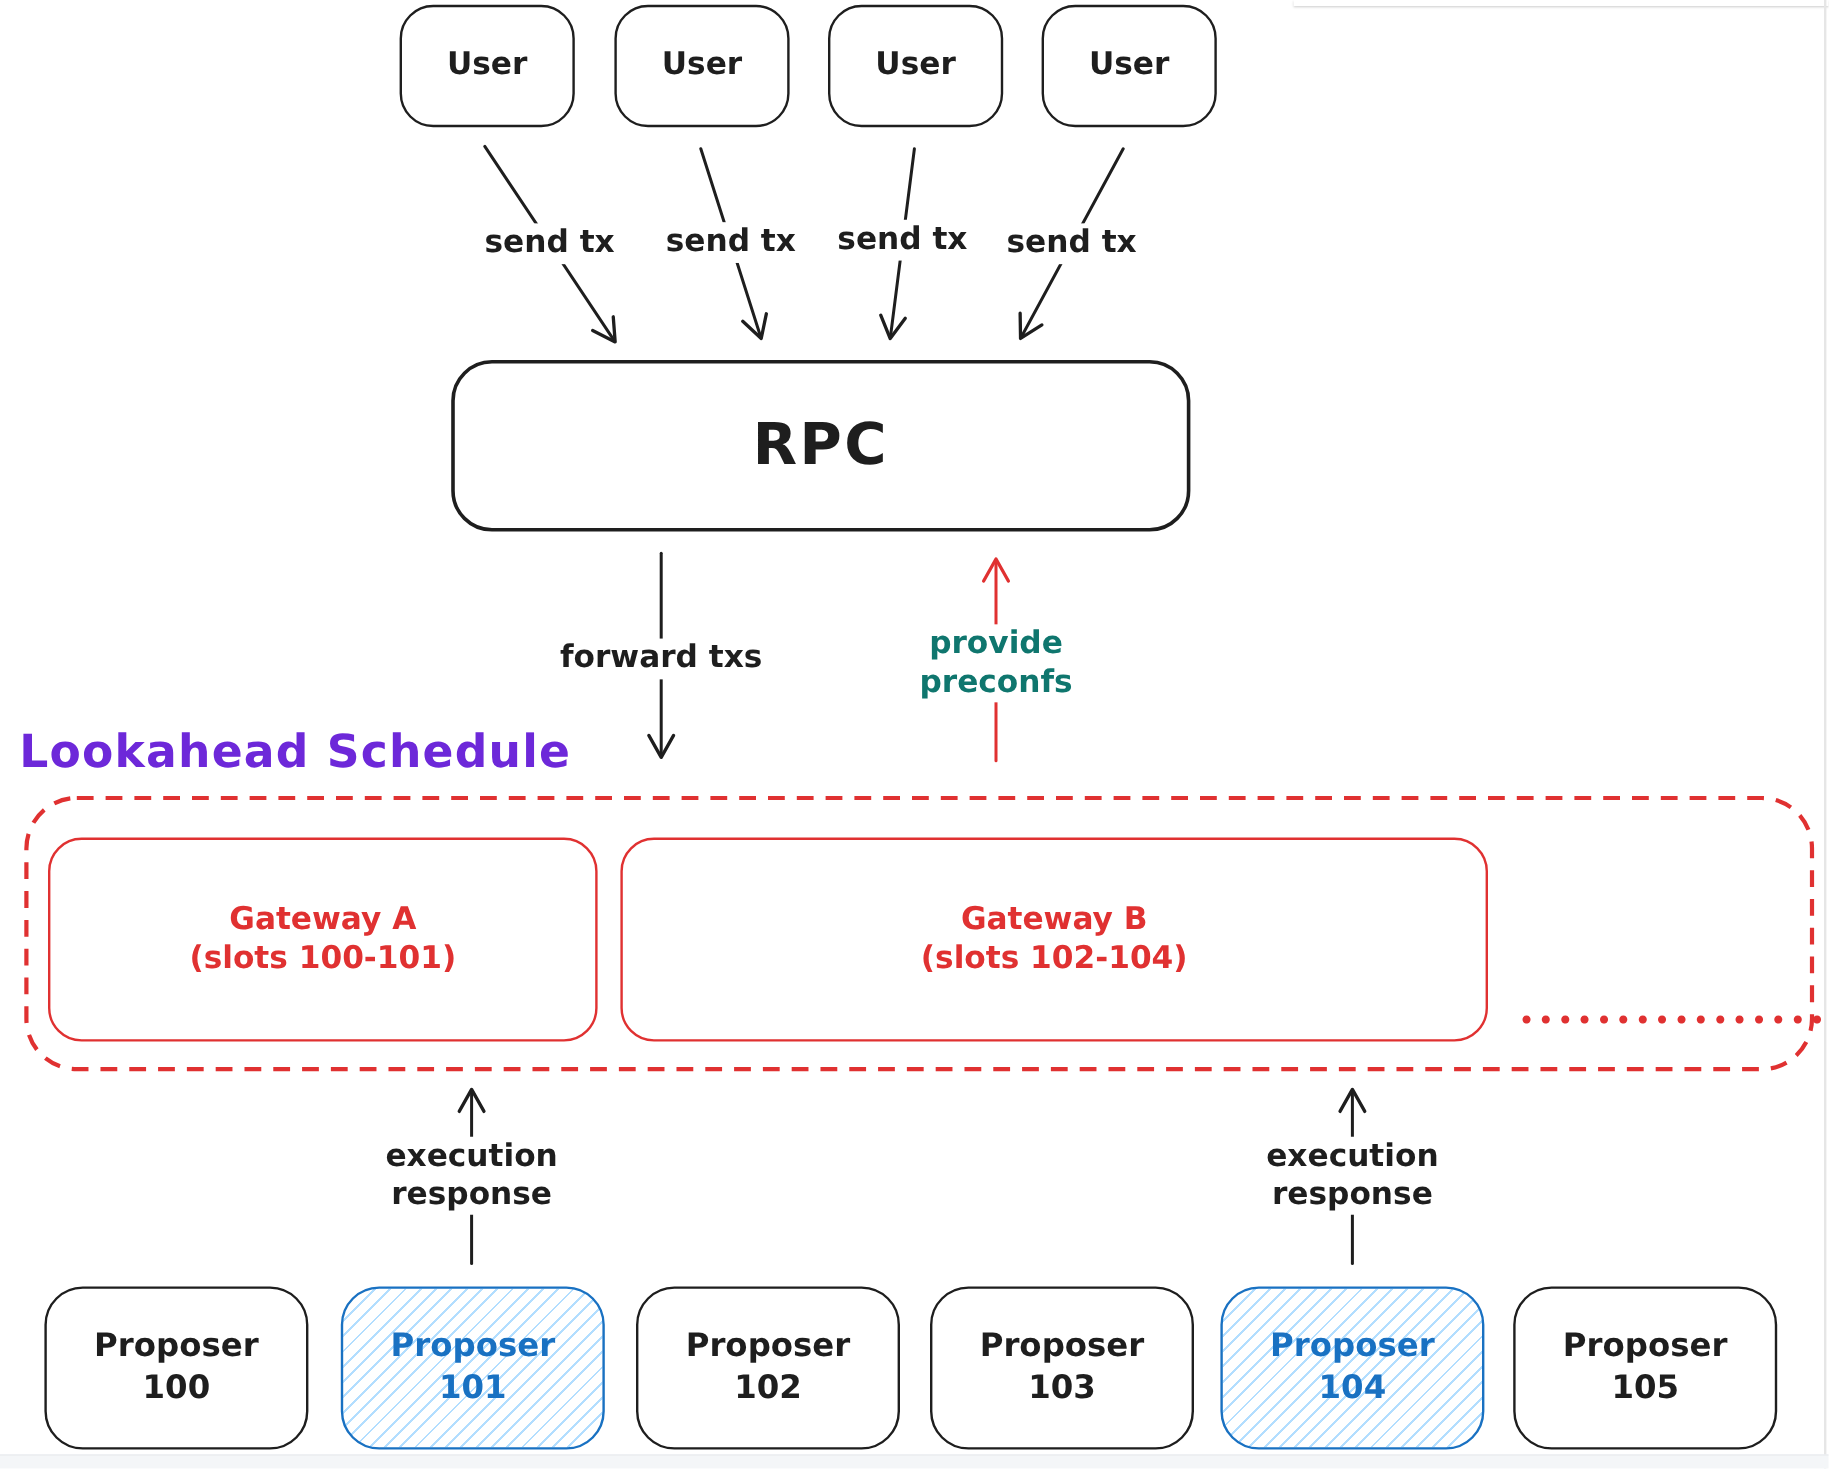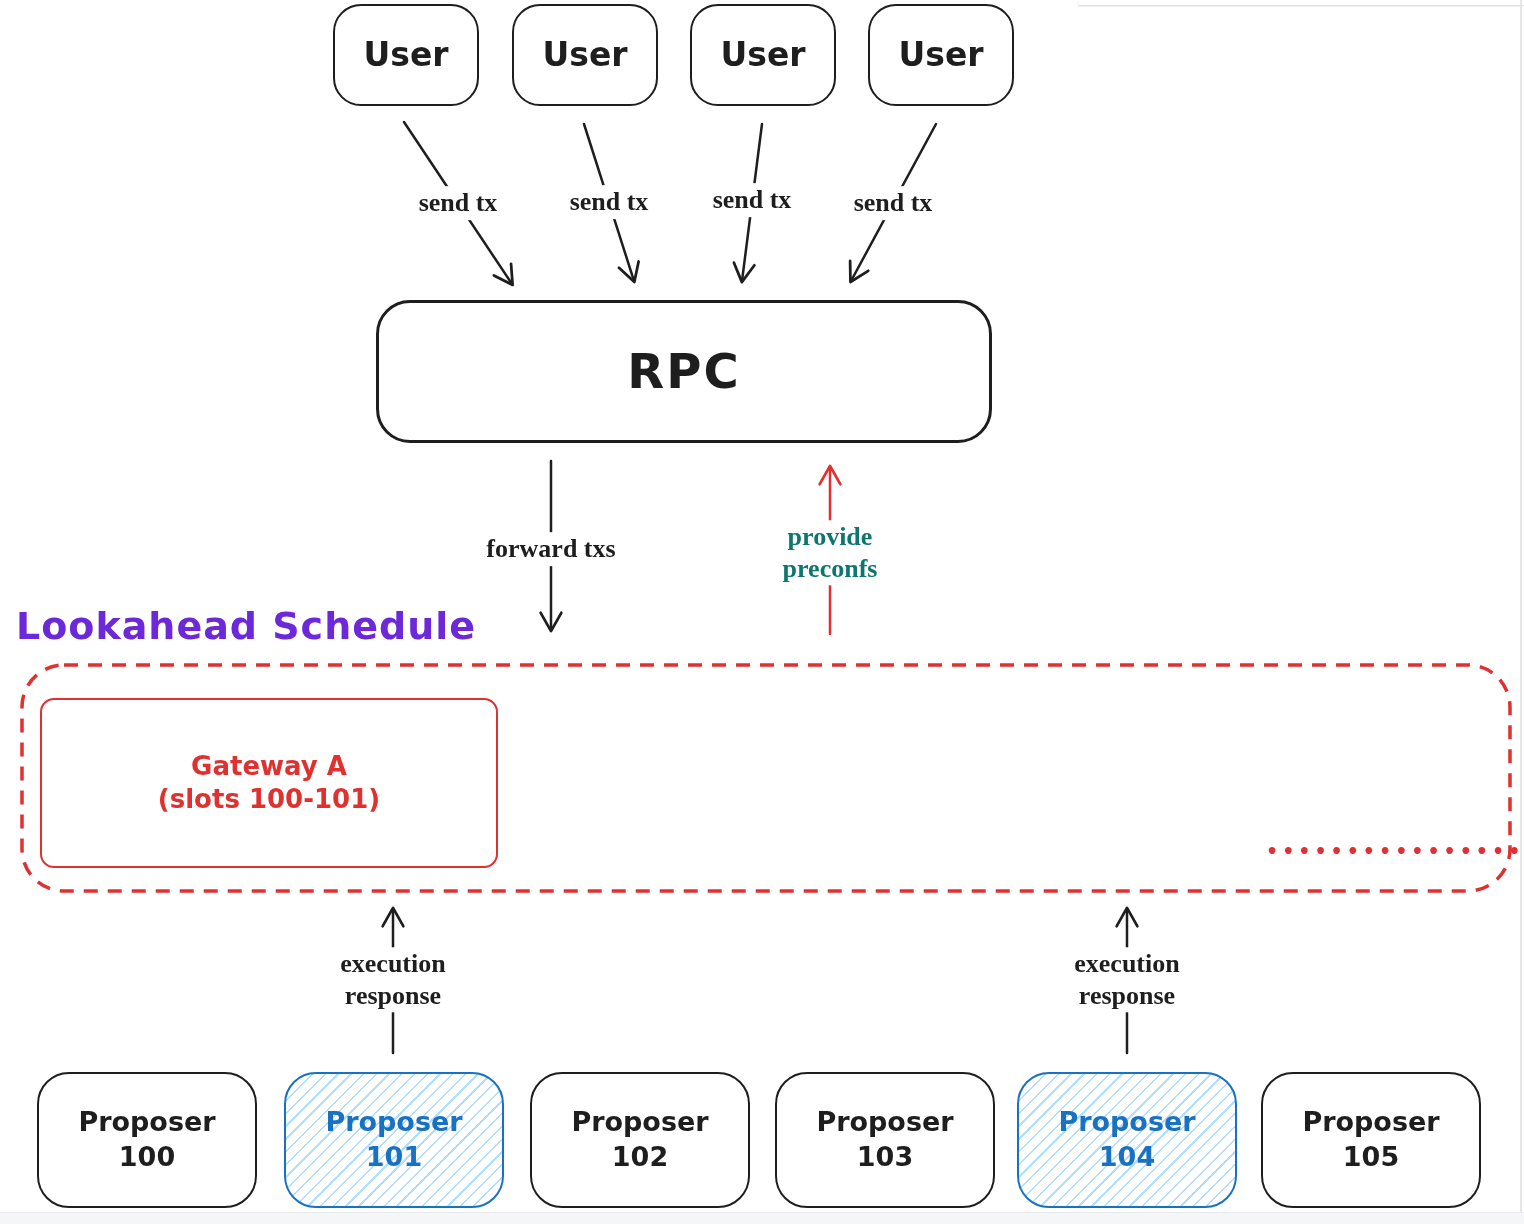--- a/index.html
+++ b/index.html
@@ -19,24 +19,24 @@
     border: 2.5px solid #1e1e1e;
     background: #ffffff;
     display: flex;
     flex-direction: column;
     align-items: center;
     justify-content: center;
     text-align: center;
     font-weight: 700;
     line-height: 1.28;
   }
-  .user-box { border-radius: 28px; font-size: 33px; }
+  .user-box { border-radius: 28px; font-size: 26px; }
   .rpc-box  { border-radius: 34px; border-width: 3px; font-size: 48px; letter-spacing: 2px; }
   .gateway-box {
-    border-radius: 14px;
+    border-radius: 28px;
     border-color: #e03131;
     color: #e03131;
     background: transparent;
     font-size: 26px;
   }
   .proposer-box { border-radius: 32px; font-size: 27px; }
   .proposer-box.highlight {
     border-color: #1971c2;
     color: #1971c2;
     background:
@@ -50,21 +50,20 @@
   .edge-label {
     position: absolute;
     transform: translate(-50%, -50%);
     background: #ffffff;
     padding: 1px 7px;
     font-size: 26px;
     font-weight: 700;
     text-align: center;
     line-height: 1.22;
     white-space: nowrap;
-    font-family: Liberation Serif, serif;
   }
   .edge-label.red { color: #0f766e; }
   .edge-label span { display: block; }
   .lookahead-title {
     position: absolute;
     left: 16px;
     top: 604px;
     color: #6d28d9;
     font-size: 38px;
     font-weight: 700;
@@ -167,20 +166,24 @@
     <span>provide</span>
     <span>preconfs</span>
   </div>
 
   <div class="lookahead-title">Lookahead Schedule</div>
 
   <div class="node gateway-box" style="left:40px; top:698px; width:458px; height:170px;">
     <span>Gateway A</span>
     <span>(slots 100-101)</span>
   </div>
+  <div class="node gateway-box" style="left:517px; top:698px; width:723px; height:170px;">
+    <span>Gateway B</span>
+    <span>(slots 102-104)</span>
+  </div>
 
   <div class="dots">•••••••••••••••••</div>
 
   <div class="edge-label" style="left:393px; top:980px;">
     <span>execution</span>
     <span>response</span>
   </div>
   <div class="edge-label" style="left:1127px; top:980px;">
     <span>execution</span>
     <span>response</span>

